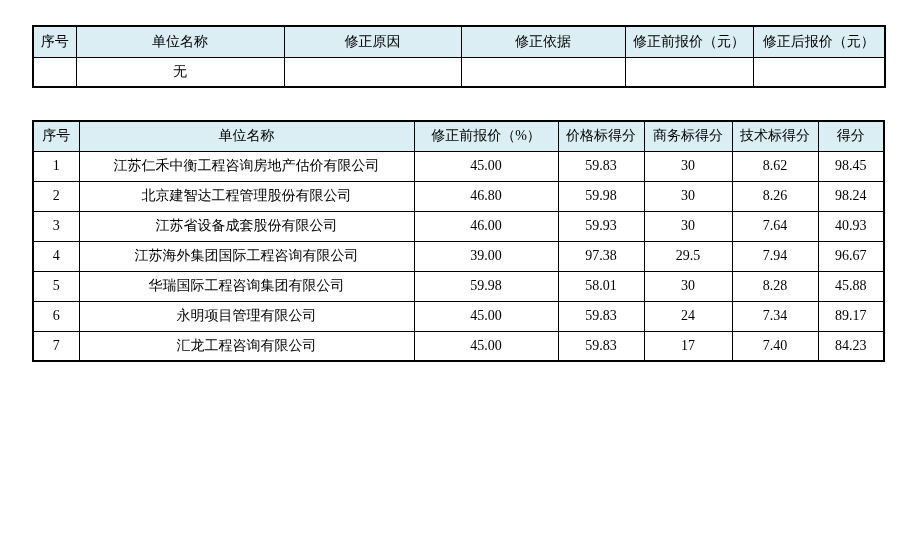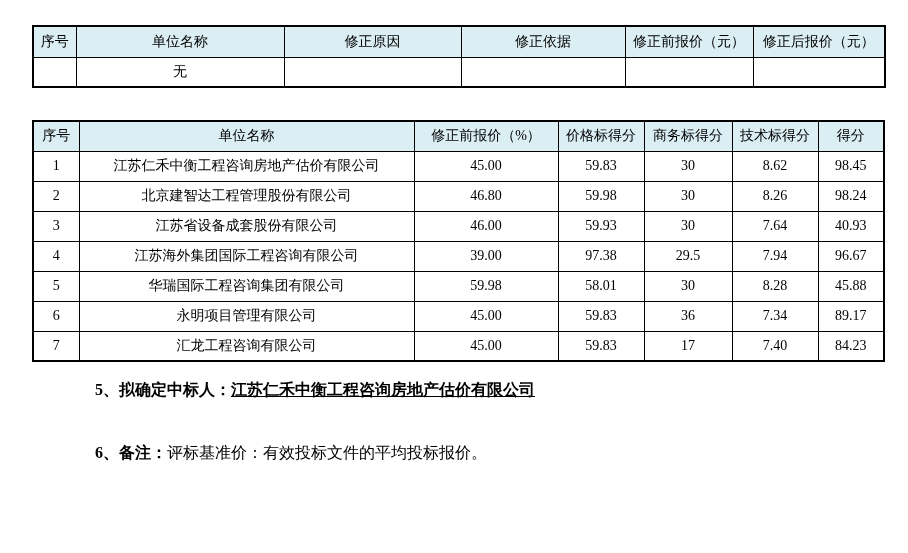--- a/index.html
+++ b/index.html
@@ -169,38 +169,32 @@
         <td>58.01</td>
         <td>30</td>
         <td>8.28</td>
         <td>45.88</td>
       </tr>
       <tr>
         <td>6</td>
         <td>永明项目管理有限公司</td>
         <td>45.00</td>
         <td>59.83</td>
-        <td>36</td>
+        <td>24</td>
         <td>7.34</td>
         <td>89.17</td>
       </tr>
       <tr>
         <td>7</td>
         <td>汇龙工程咨询有限公司</td>
         <td>45.00</td>
         <td>59.83</td>
         <td>17</td>
         <td>7.40</td>
         <td>84.23</td>
       </tr>
     </tbody>
   </table>
 
-  <div class="winner-line">
-    <span>5、拟确定中标人：</span><span class="winner-name">江苏仁禾中衡工程咨询房地产估价有限公司</span>
-  </div>
-
-  <div class="remark-line">
-    <span class="remark-label">6、备注：</span><span>评标基准价：有效投标文件的平均投标报价。</span>
-  </div>
+
 
 
 </div>
 
 </body></html>

